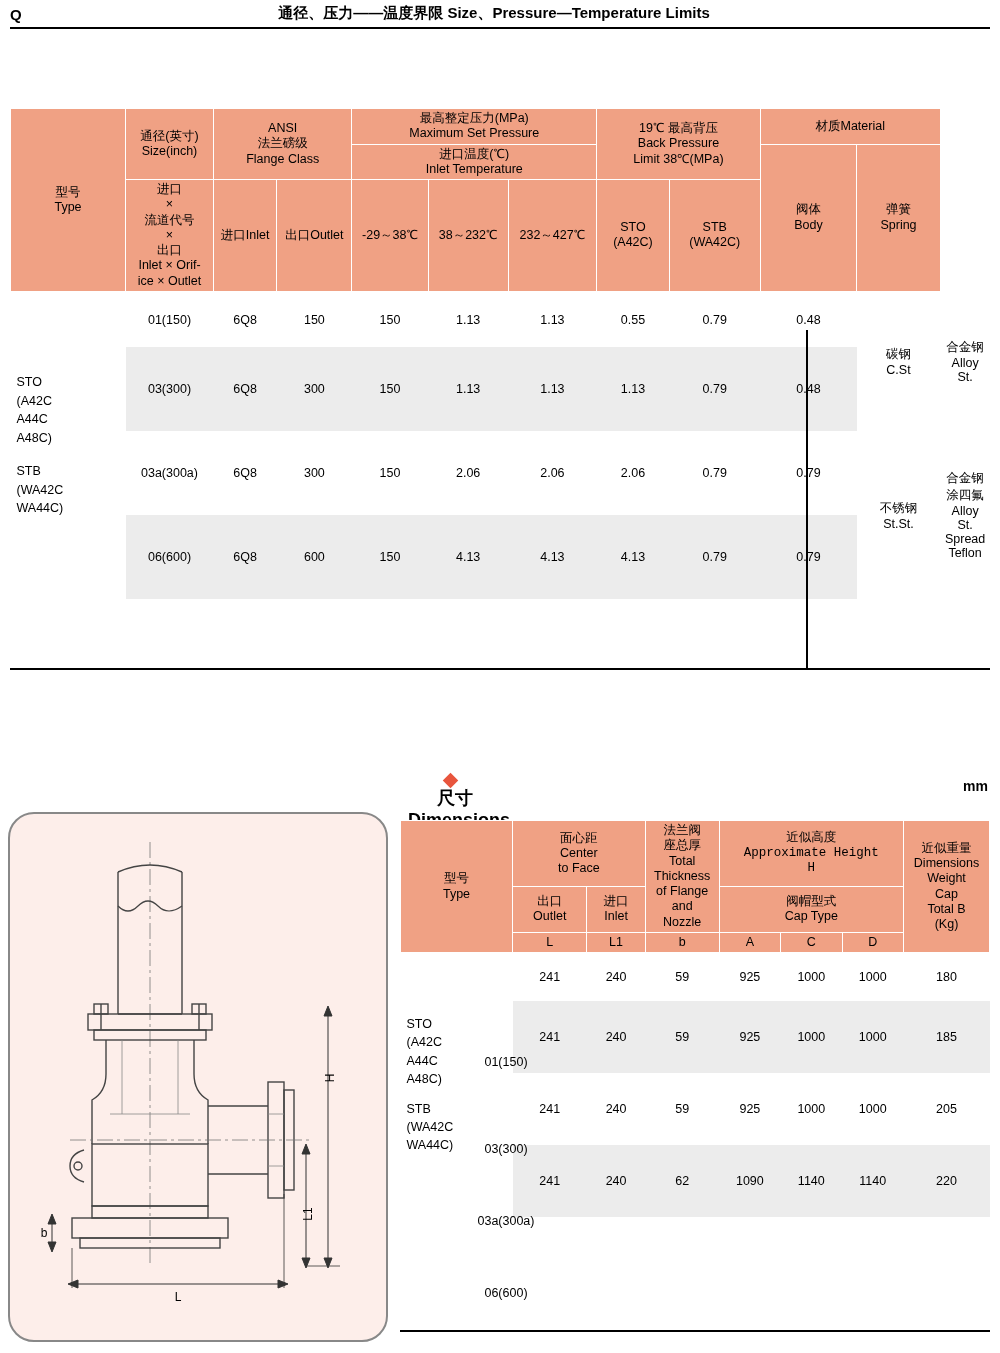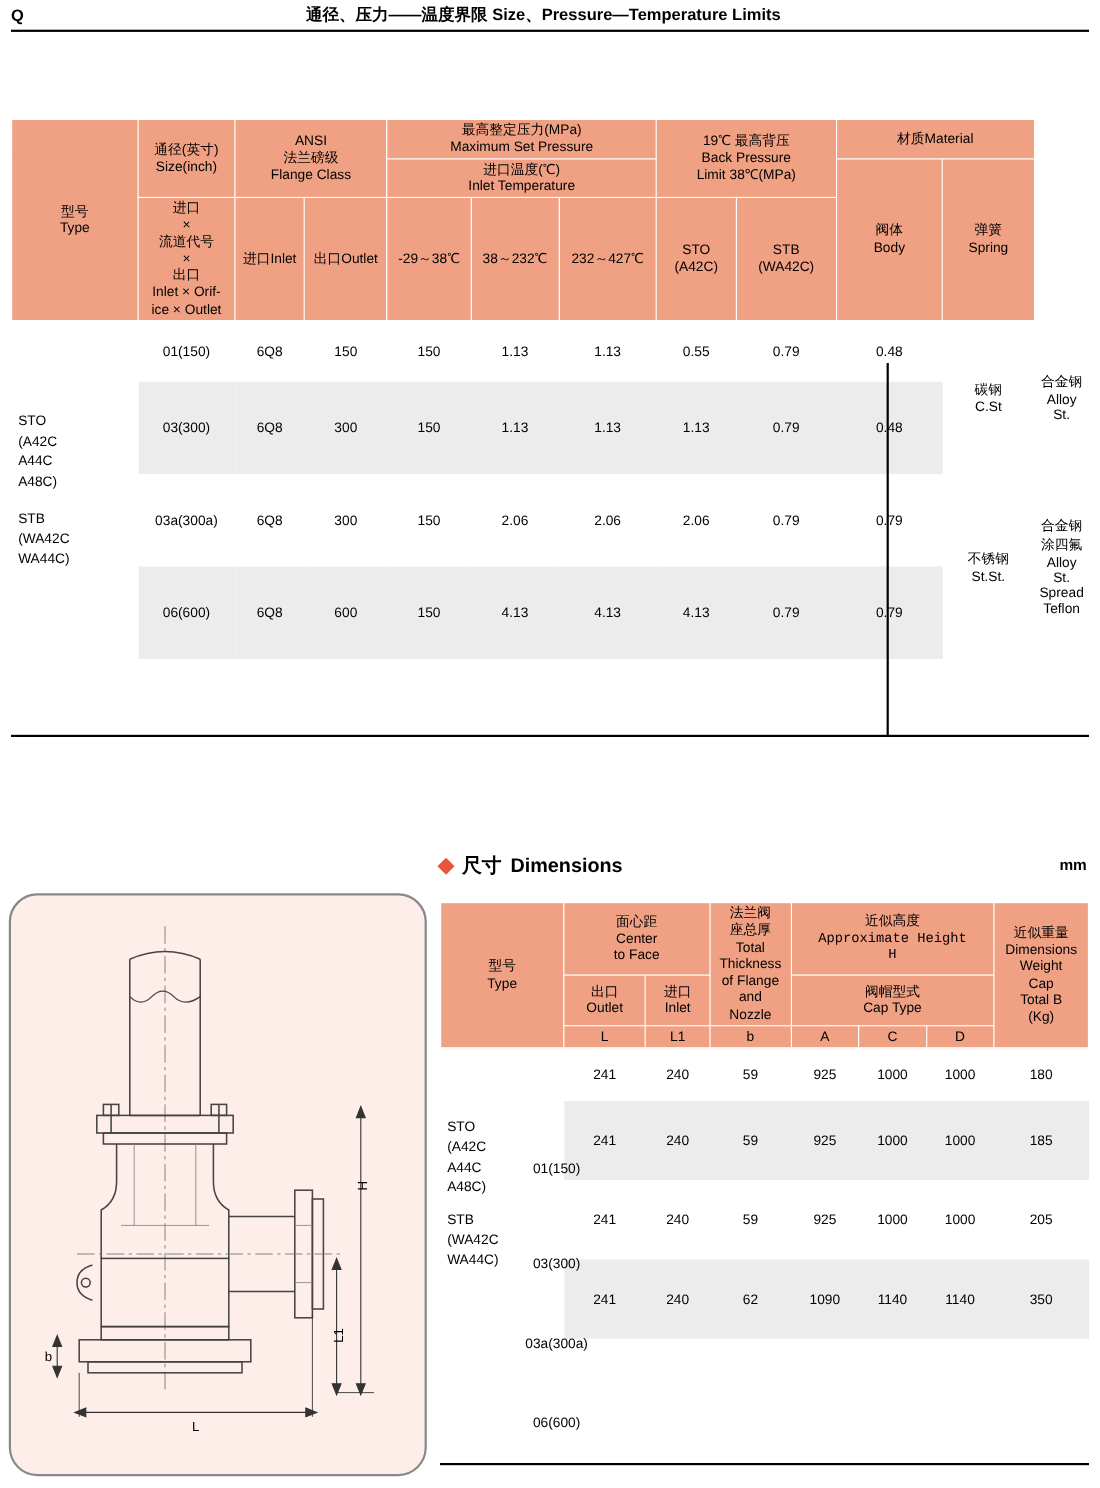--- a/index.html
+++ b/index.html
@@ -249,21 +249,21 @@
         <td>4.13</td>
         <td>0.79</td>
         <td>0.79</td>
       </tr>
     </tbody>
   </table>
 
   <div class="vrule" style="left:806px; top:330px; height:340px;"></div>
   <div class="bottom-rule" style="left:10px; top:668px; width:980px;"></div>
 
-  <div class="sec-title" style="left:400px; top:775px;">
+  <div class="sec-title" style="left:400px; top:775px;flex-direction:column;">
     <span class="diamond"></span>
     <span class="txt">尺寸</span>
     <span class="txt" style="margin-left:8px;">Dimensions</span>
   </div>
   <div class="mm-label">mm</div>
 
   <div class="draw-panel">
     <svg width="376" height="526" viewBox="0 0 376 526">
       <g fill="none" stroke="#444" stroke-width="1.4">
 
@@ -433,21 +433,21 @@
         <td>1000</td>
         <td>205</td>
       </tr>
       <tr class="alt" style="height:72px;">
         <td>241</td>
         <td>240</td>
         <td>62</td>
         <td>1090</td>
         <td>1140</td>
         <td>1140</td>
-        <td>350</td>
+        <td>220</td>
       </tr>
     </tbody>
   </table>
 
   <div style="position:absolute; left:470px; top:1055px; width:72px; text-align:center; font-size:12.5px;">01(150)</div>
   <div style="position:absolute; left:470px; top:1142px; width:72px; text-align:center; font-size:12.5px;">03(300)</div>
   <div style="position:absolute; left:460px; top:1214px; width:92px; text-align:center; font-size:12.5px;">03a(300a)</div>
   <div style="position:absolute; left:470px; top:1286px; width:72px; text-align:center; font-size:12.5px;">06(600)</div>
 
   <div class="bottom-rule" style="left:400px; top:1330px; width:590px;"></div>

